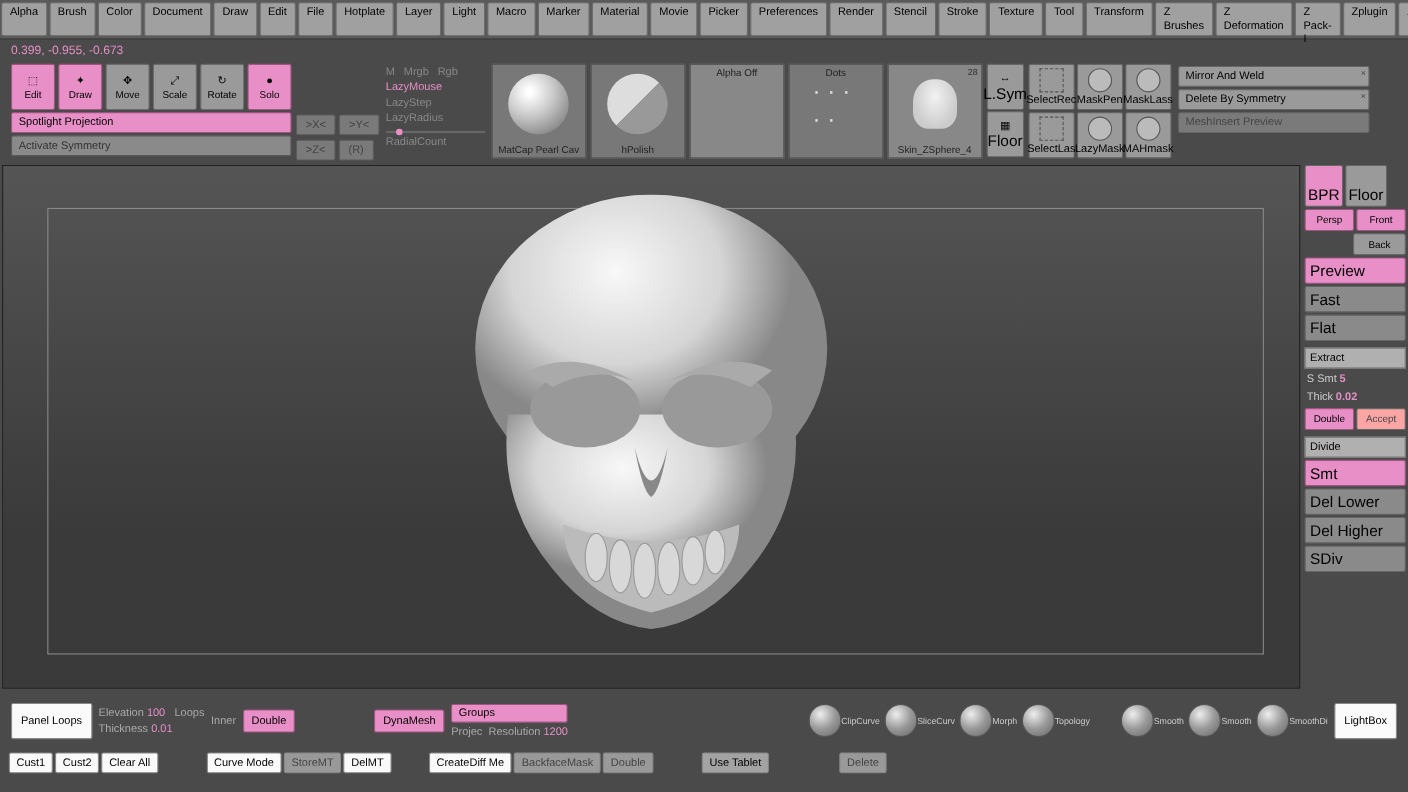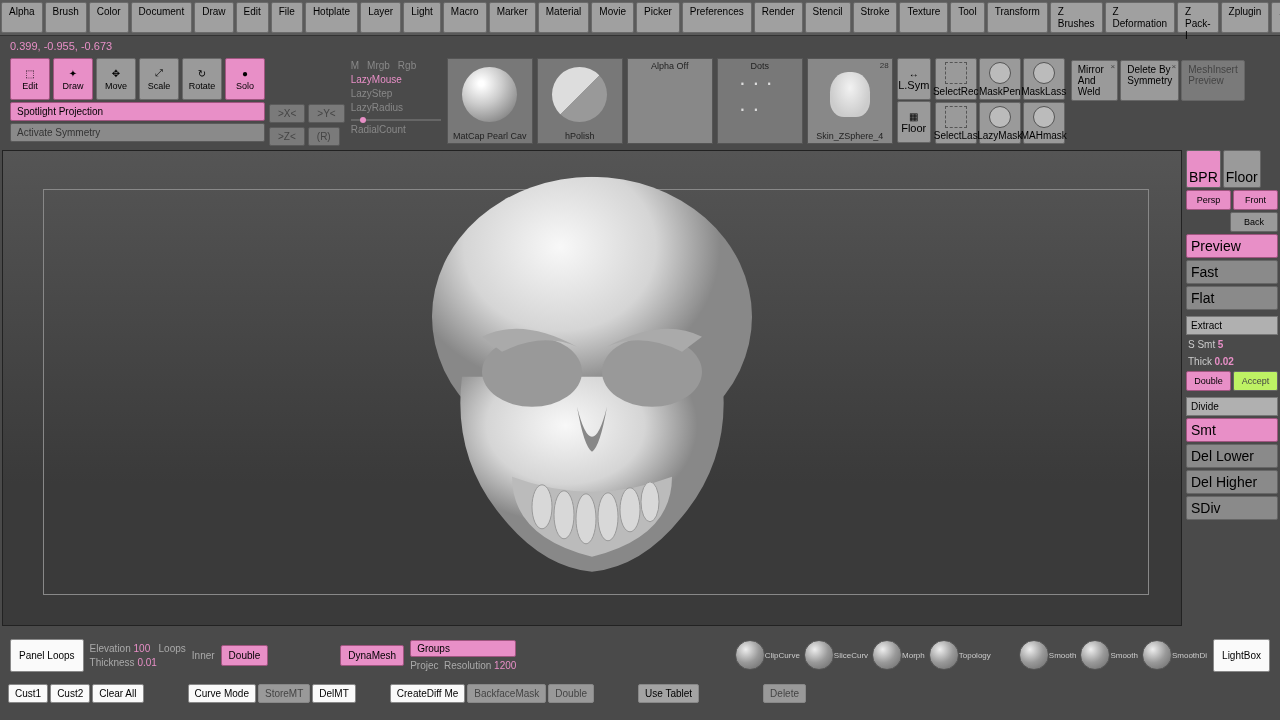--- a/index.html
+++ b/index.html
@@ -25,38 +25,38 @@
 .preview-box .sphere{width:55px;height:55px;border-radius:50%;background:radial-gradient(circle at 35% 30%,#fff 5%,#ccc 40%,#888 80%,#555);margin:auto}
 .preview-box .half{width:55px;height:55px;border-radius:50%;background:linear-gradient(135deg,#ddd 50%,#999 50%);margin:auto}
 .preview-box .txt{font-size:9px;color:#222;padding:2px;white-space:nowrap}
 .preview-box.alpha{background:#888}
 .preview-box.dots{background:#787878}
 .preview-box.dots::after{content:"· · · · ·";position:absolute;top:50%;left:50%;transform:translate(-50%,-60%);font-size:22px;color:#ddd}
 .preview-box.skull{background:#888}
 .preview-box.skull .mini-skull{width:40px;height:45px;margin:auto;background:radial-gradient(ellipse at 50% 35%,#f2f2f2,#ccc 70%);border-radius:45% 45% 35% 35%;position:relative}
 .narrow-btns{display:flex;flex-direction:column;gap:1px}
 .nb{width:34px;height:42px;background:#9a9a9a;border:1px solid #666;display:flex;flex-direction:column;align-items:center;justify-content:center;border-radius:2px;cursor:pointer}
-.nb .dot{font-size:11px}
+.nb .dot{font-size:14px}
 .nb-mask{width:42px;height:42px;background:#9a9a9a;border:1px solid #666;display:flex;flex-direction:column;align-items:center;justify-content:center;border-radius:2px;cursor:pointer}
 .nb-mask .shape{width:22px;height:22px;border:1px dashed #555;margin-bottom:2px}
 .nb-mask .shape.circ{border-radius:50%;border-style:solid;background:#bbb}
-.right-shelf{display:flex;flex-direction:row;gap:2px;width:178px;padding:2px}
+.right-shelf{display:flex;flex-direction:column;gap:2px;width:178px;padding:2px}
 .r-btn{background:#9a9a9a;border:1px solid #666;padding:3px 6px;border-radius:2px;font-size:10px;cursor:pointer;position:relative}
 .r-btn.dim{background:#7a7a7a;color:#444}
 .r-close{position:absolute;right:2px;top:1px;font-size:8px;color:#444}
 .workspace{display:flex;height:480px}
 .canvas-wrap{flex:1;background:#3a3a3a;border:1px solid #222;position:relative;margin:2px}
 .canvas-frame{position:absolute;left:40px;top:38px;right:32px;bottom:30px;border:1px solid #888}
 .canvas-bg{position:absolute;inset:0;background:linear-gradient(#555 0%,#3a3a3a 70%)}
 .skull-img{position:absolute;left:50%;top:50%;transform:translate(-50%,-48%);width:420px;height:440px}
 .right-panel{width:96px;background:#4a4a4a;display:flex;flex-direction:column;gap:2px;padding:2px}
 .rp-pair{display:flex;gap:2px}
 .rp-btn{flex:1;background:#9a9a9a;border:1px solid #666;padding:4px 2px;text-align:center;border-radius:2px;font-size:9px;cursor:pointer}
 .rp-btn.pink{background:#e88fc7;border-color:#a05580}
-.rp-btn.dim{background:#bef264;color:#444}
+.rp-btn.dim{background:#fca5a5;color:#444}
 .rp-box{background:#9a9a9a;border:1px solid #666;height:38px;display:flex;align-items:flex-end;justify-content:center;font-size:14px;padding:2px;border-radius:2px;cursor:pointer}
 .rp-box.pink{background:#e88fc7}
 .rp-full{background:#8a8a8a;border:1px solid #666;padding:3px 4px;border-radius:2px;font-size:14px;cursor:pointer}
 .rp-full.pink{background:#e88fc7;border-color:#a05580}
 .rp-sec{background:#b0b0b0;padding:3px 4px;border:1px solid #777;font-size:10px;margin-top:4px}
 .rp-val{color:#e88fc7;font-weight:bold}
 .bottom-shelf{height:54px;background:#4a4a4a;display:flex;align-items:center;gap:6px;padding:4px 10px}
 .b-box{background:#fafafa;border:1px solid #888;padding:10px 8px;border-radius:2px;font-size:10px;cursor:pointer}
 .b-col{display:flex;flex-direction:column;gap:3px}
 .b-lbl{color:#aaa;font-size:10px}

